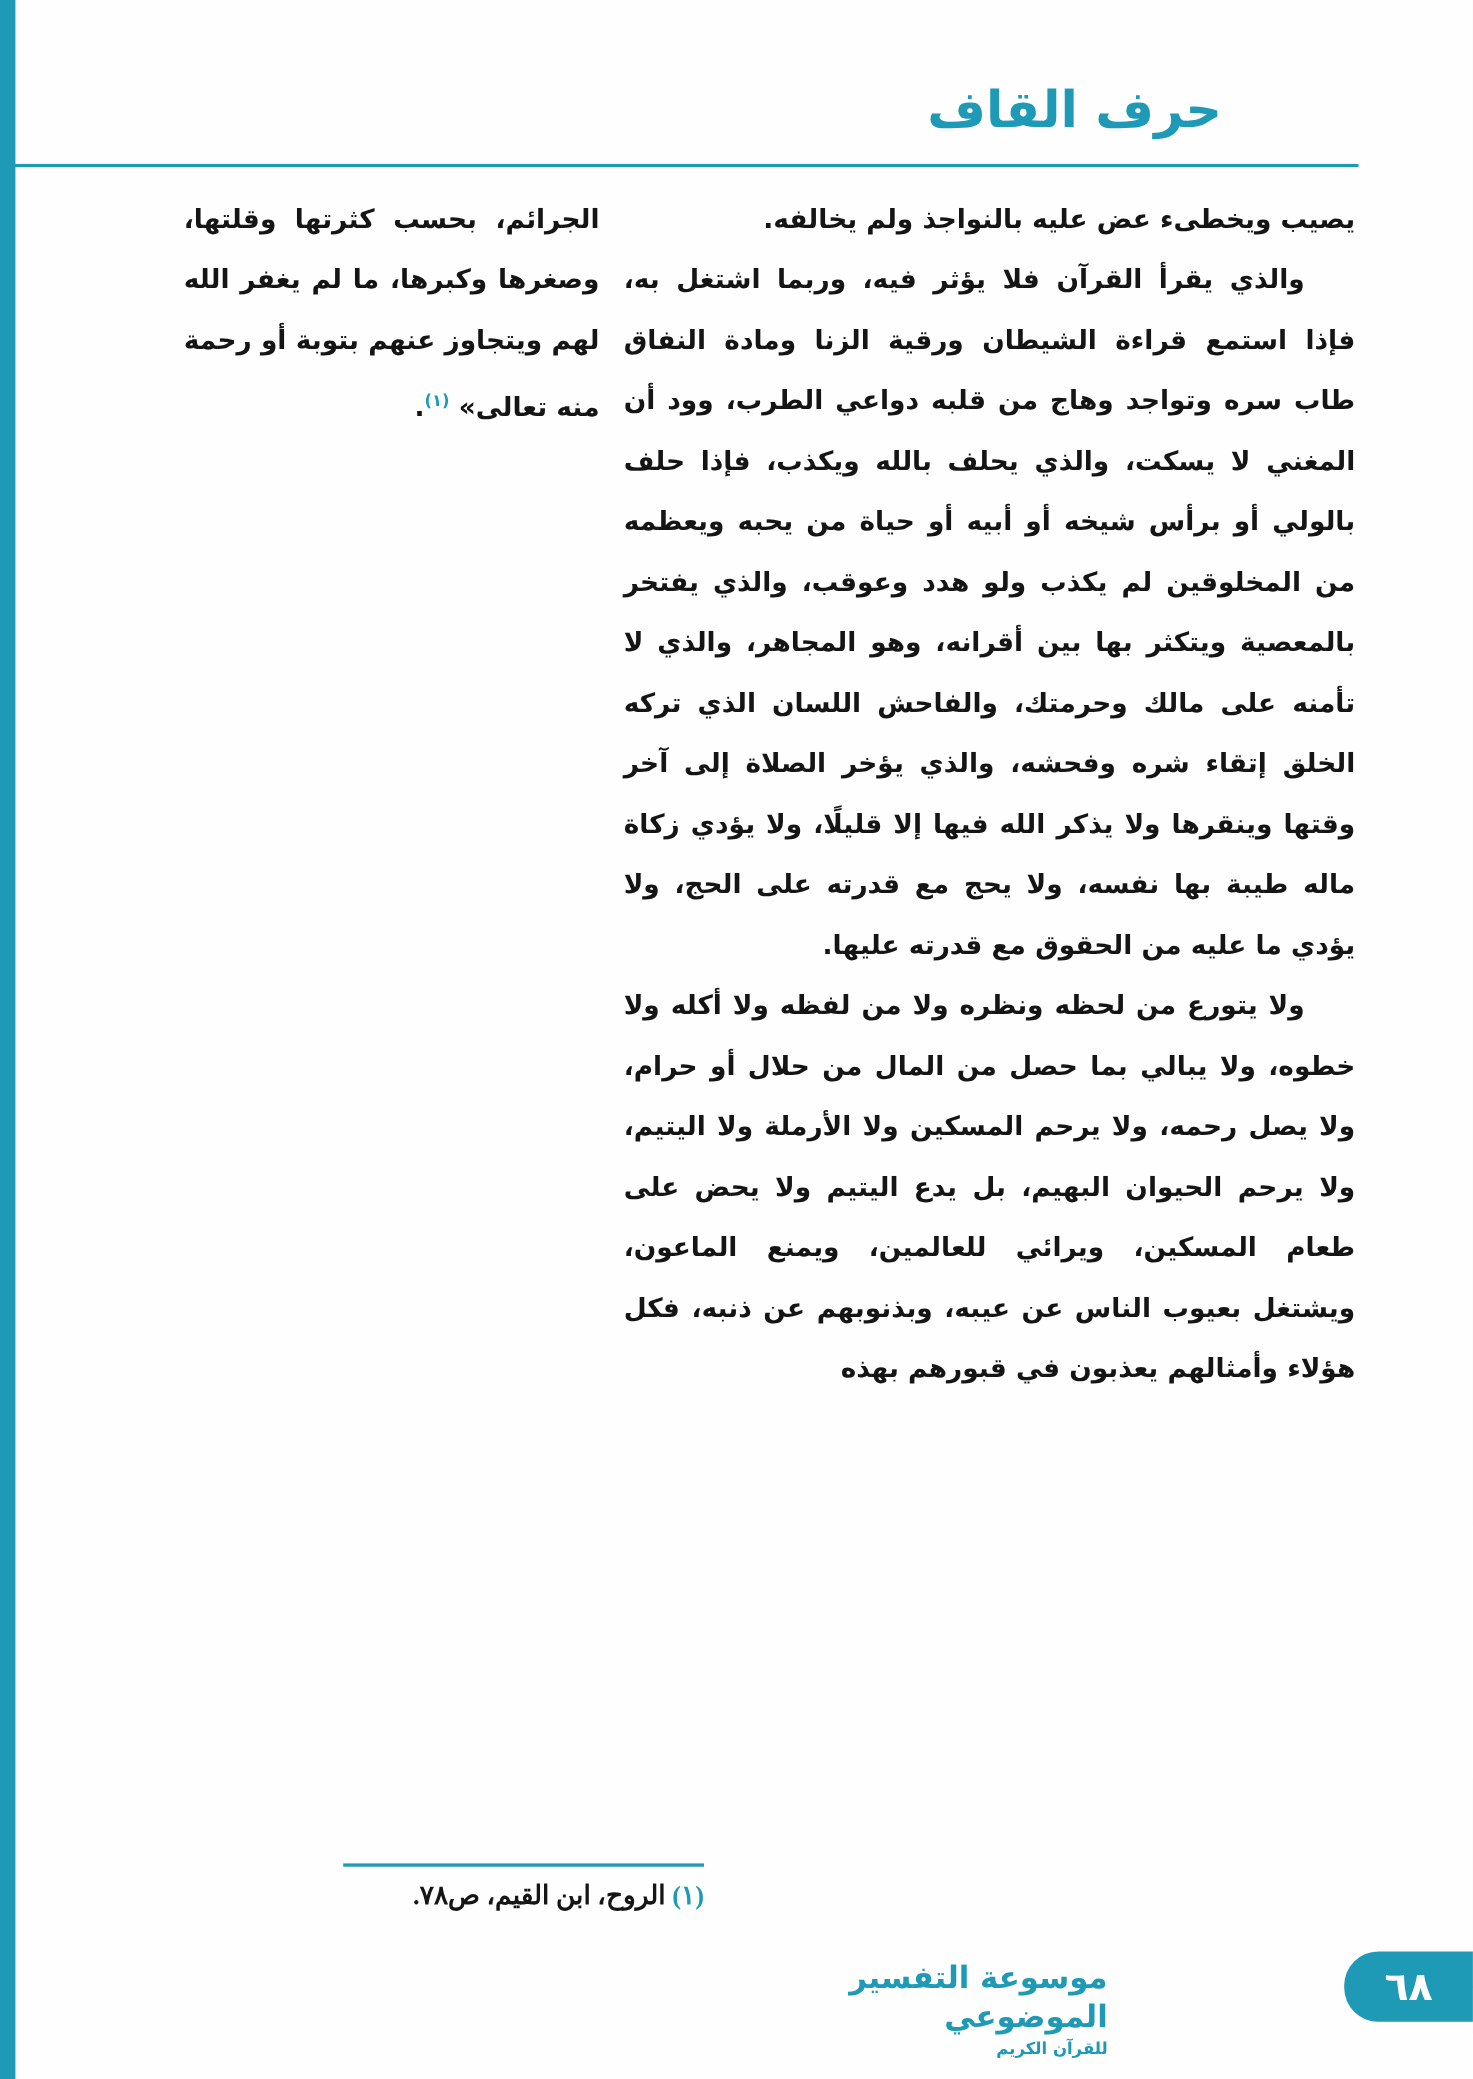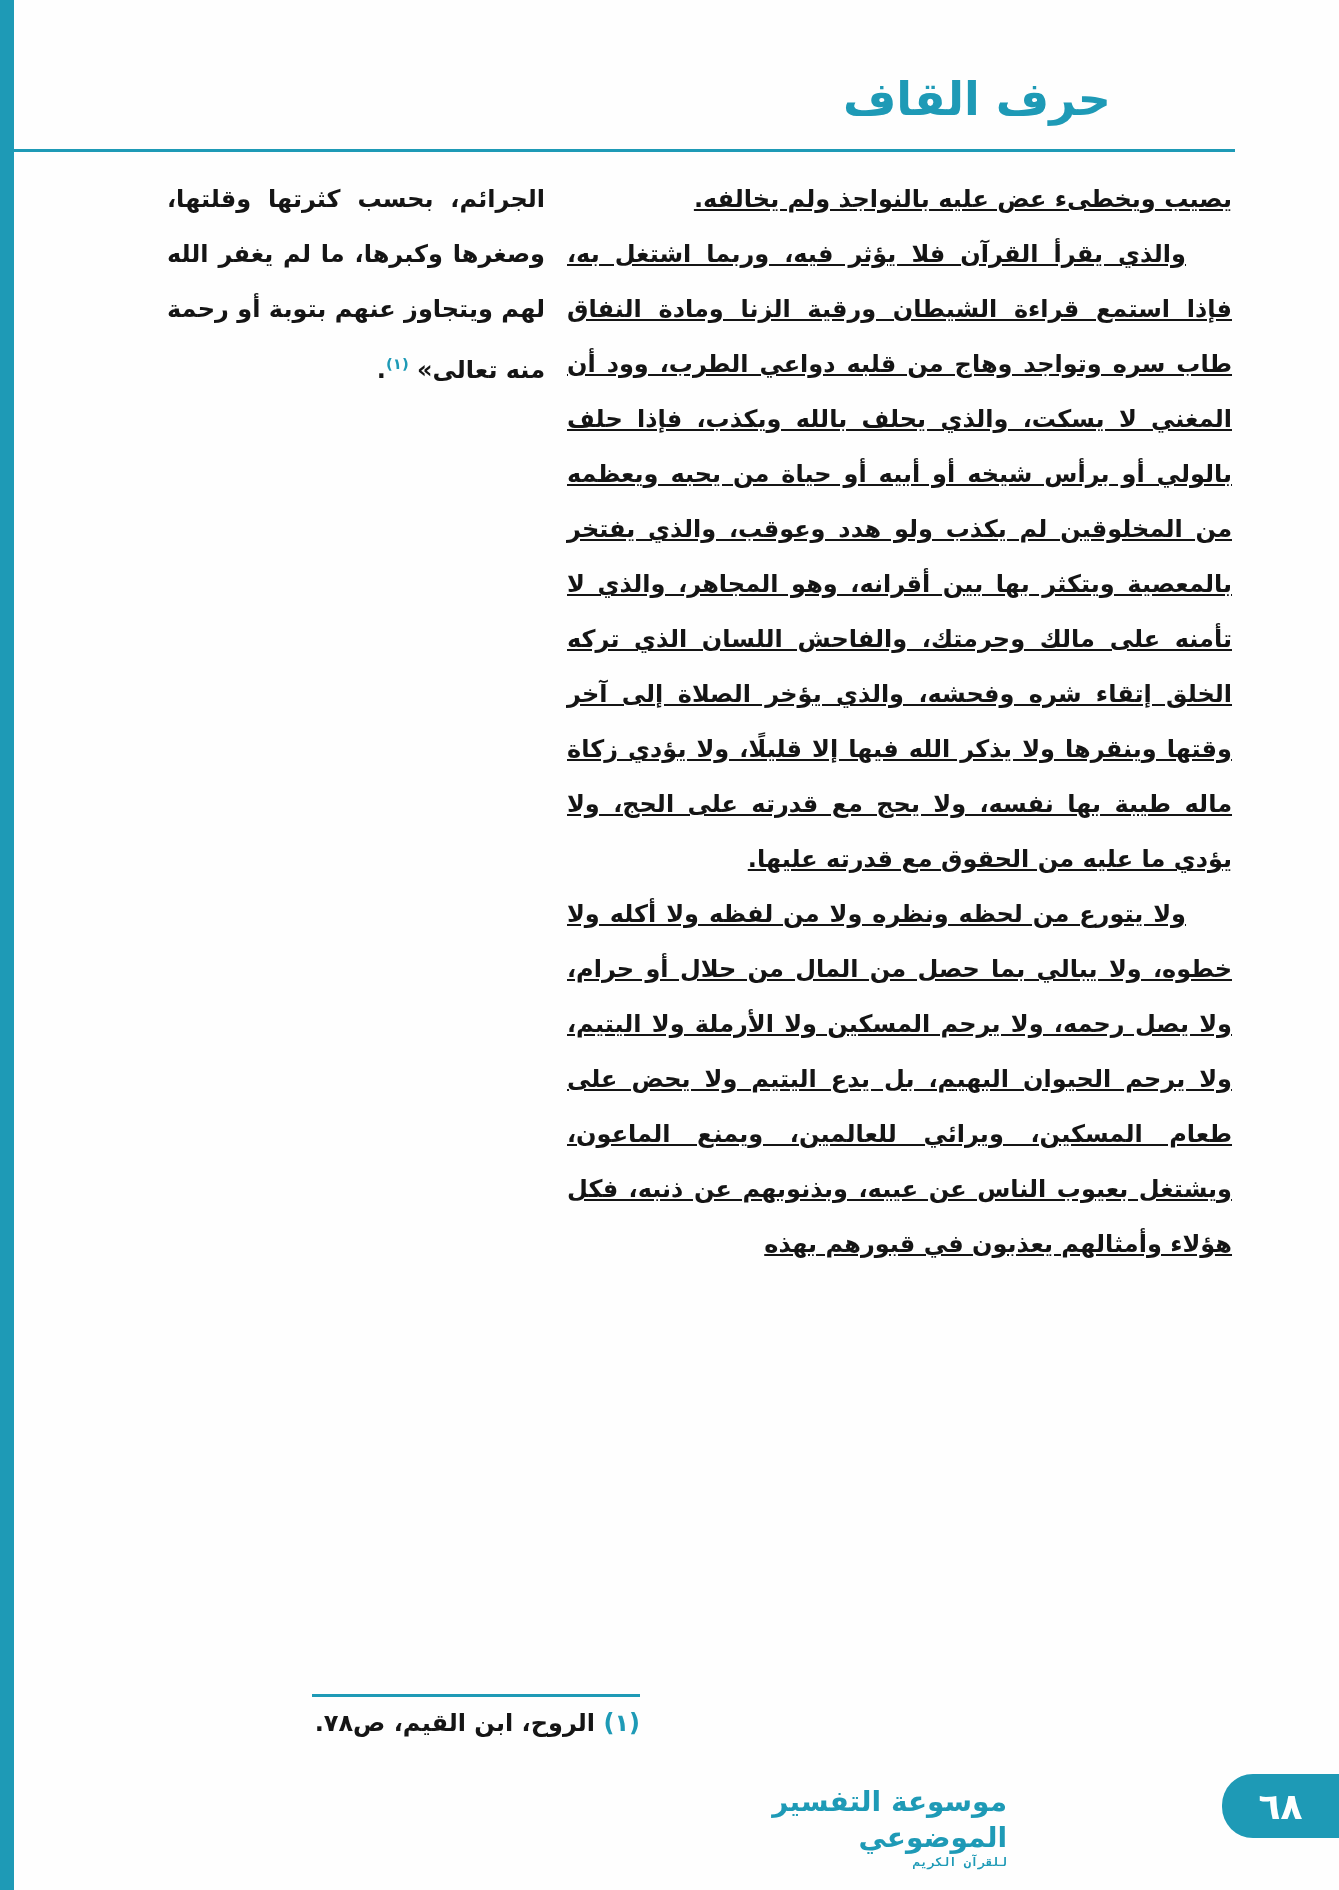--- a/index.html
+++ b/index.html
@@ -10,40 +10,40 @@
     font-family:"DejaVu Sans", sans-serif;
   }
   .stripe{ position:absolute; left:0; top:0; bottom:0; width:14px; background:var(--accent); }
   .chapter-title{
     position:absolute; top:72px; right:228px;
     font-size:46px; font-weight:700; color:var(--accent); white-space:nowrap;
   }
   .header-rule{ position:absolute; top:149px; left:6px; right:104px; height:3px; background:var(--accent); }
 
   .col{ position:absolute; top:172px; }
-  .col-right{ right:107px; width:665px;text-decoration:underline; }
+  .col-right{ right:107px; width:665px; }
   .col-left{ left:167px; width:378px; }
   .col p{
     margin:0; font-size:24px; font-weight:700; line-height:55px;
     text-align:justify; direction:rtl;
   }
   .col p.indent{ text-indent:46px; }
   .fn-sup{ font-size:0.62em; vertical-align:super; color:var(--accent); font-weight:700; }
 
-  .footnote-block{ position:absolute; left:312px; top:1694px; width:328px; }
+  .footnote-block{ position:absolute; left:312px; top:1694px; width:328px;font-family:Liberation Serif, serif; }
   .footnote-rule{ height:3px; background:var(--accent); }
   .footnote-text{ margin:12px 0 0; font-size:24px; font-weight:700; text-align:right; direction:rtl; }
   .fn-marker{ color:var(--accent); }
 
   .logo{
     position:absolute; left:735px; bottom:18px; width:272px;
     color:var(--accent); line-height:1.3;
   }
   .logo-l1{ font-size:28px; font-weight:700; }
-  .logo-l2{ font-size:12px; font-weight:700;font-family:Liberation Mono, monospace; }
+  .logo-l2{ font-size:15px; font-weight:700; }
 
   .page-badge{
     position:absolute; right:0; bottom:52px; width:117px; height:64px;
     background:var(--accent); border-radius:31px 0 0 31px;
     color:#ffffff; display:flex; align-items:center; justify-content:center;
     font-size:36px; font-weight:700;
   }
 </style>
 </head>
 <body>

